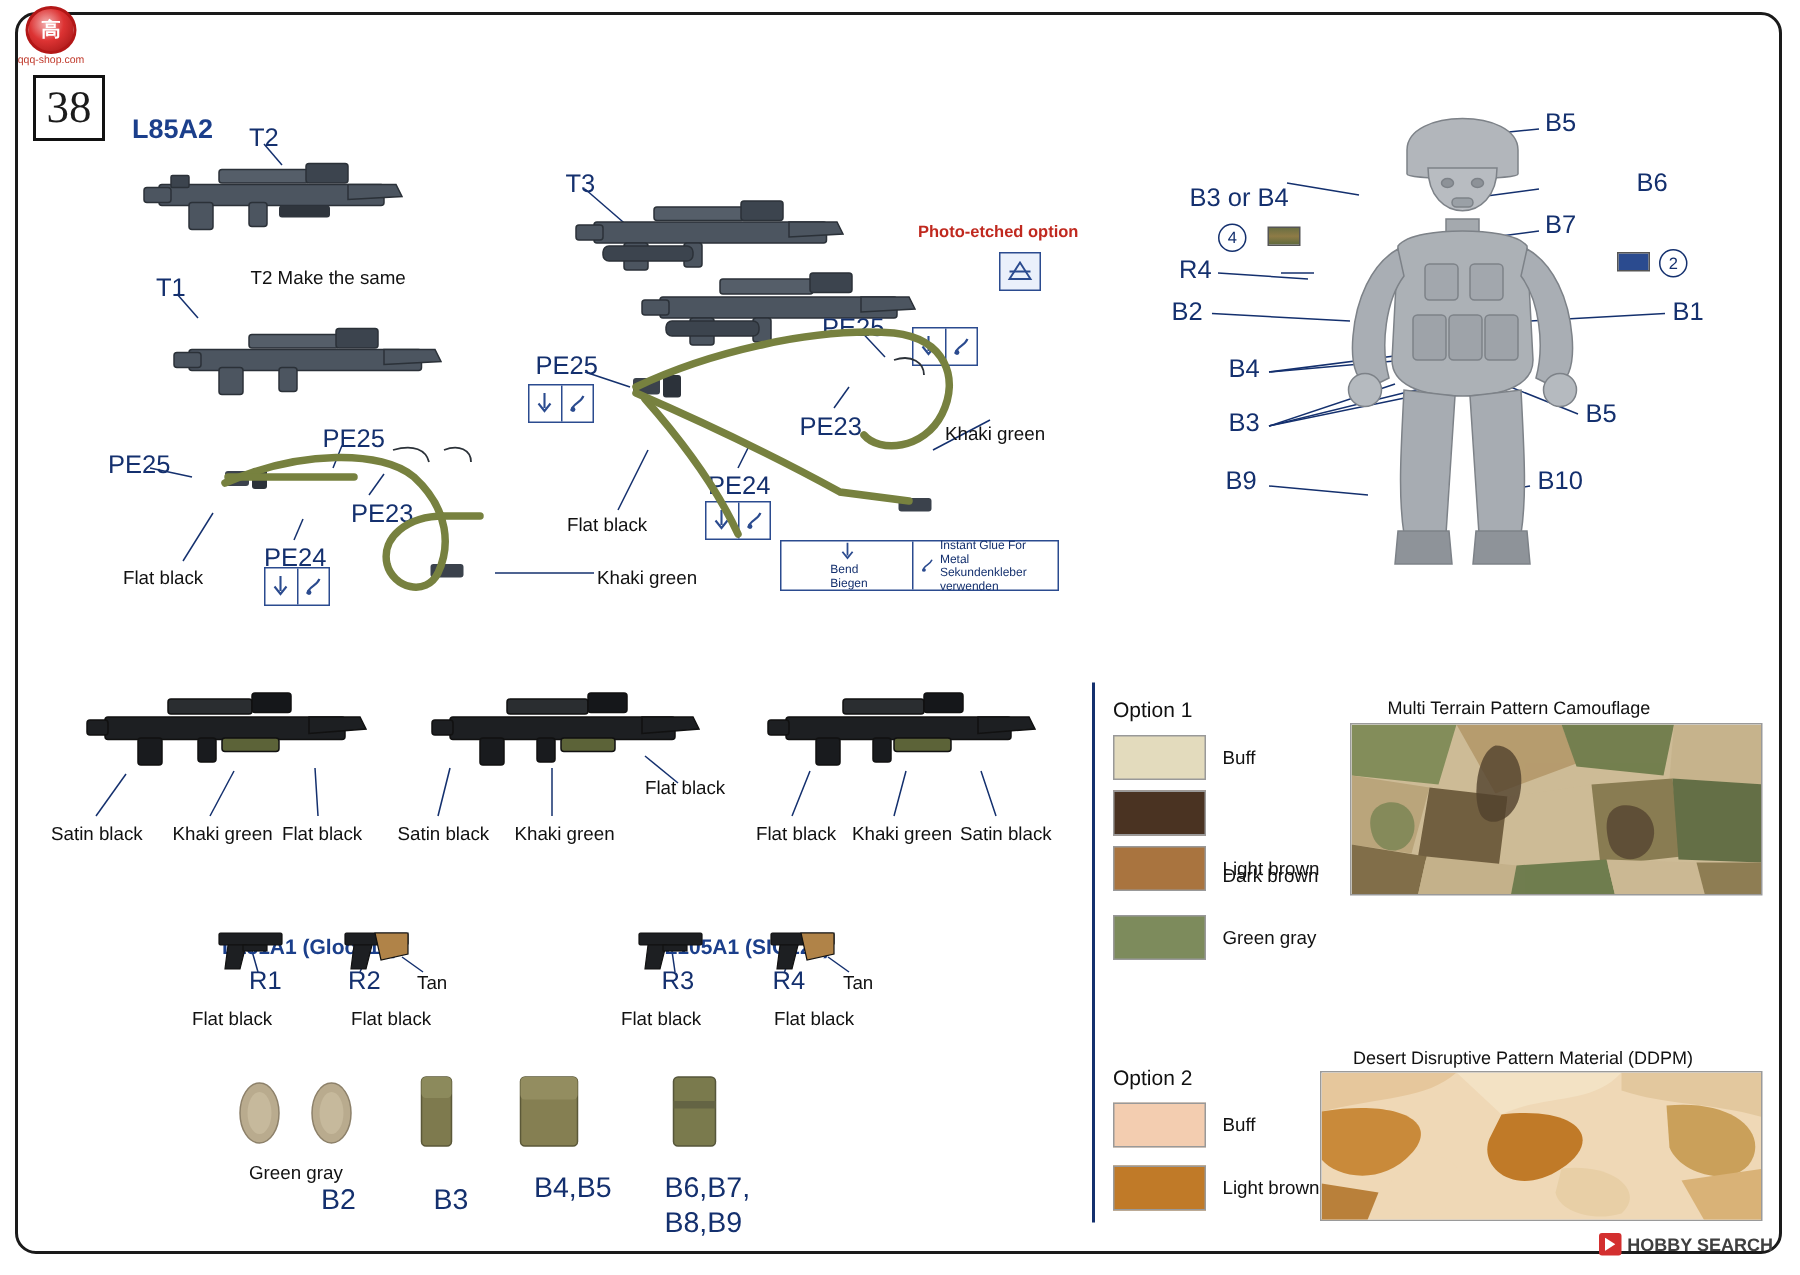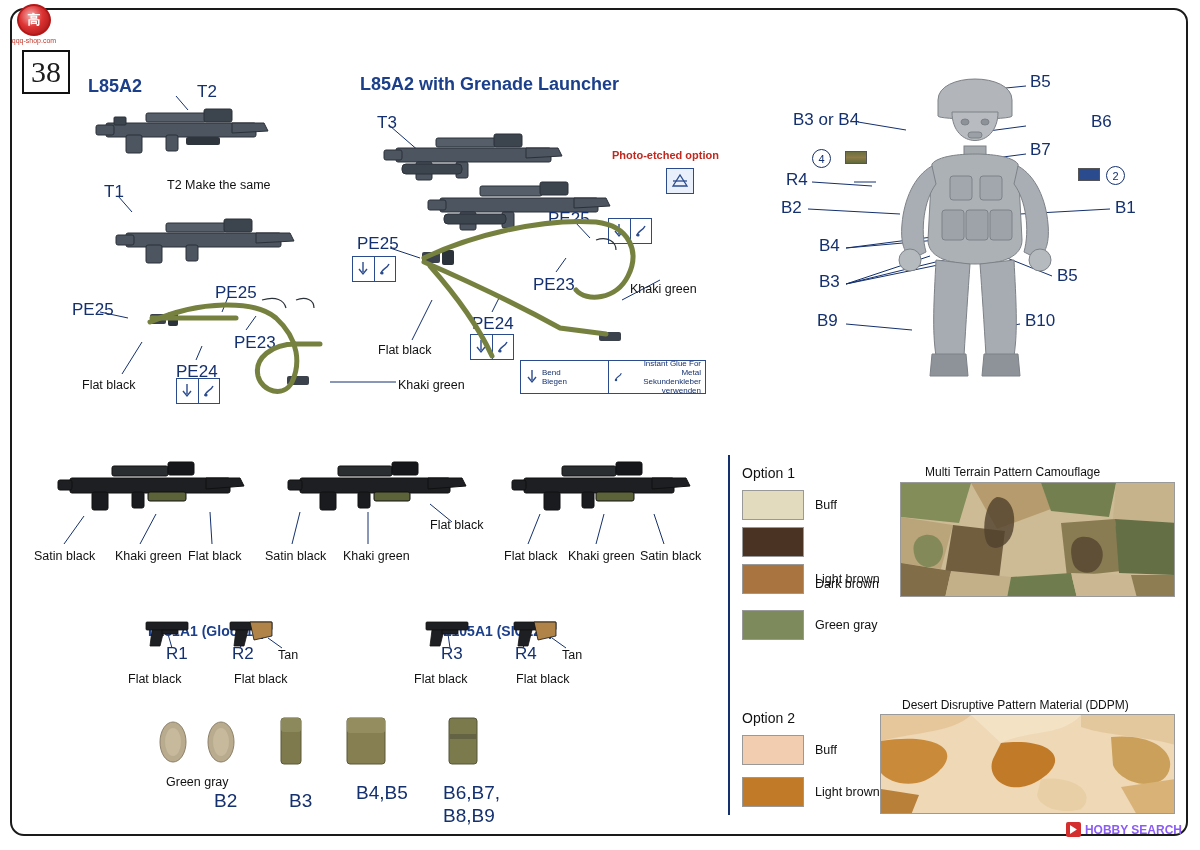--- a/index.html
+++ b/index.html
@@ -82,21 +82,21 @@
 
   
   .small-item{position:absolute;}
   .pagenum{
     position:absolute;left:0;top:818px;width:1200px;text-align:center;
     font-size:19px;color:#111;font-family:"Liberation Serif", serif;
   }
   .hs-logo{position:absolute;right:18px;top:822px;display:flex;align-items:center;gap:4px;}
   .hs-mark{width:15px;height:15px;background:#d32f2f;border-radius:2px;position:relative;}
   .hs-mark:after{content:"";position:absolute;left:4px;top:3px;width:7px;height:9px;background:#fff;clip-path:polygon(0 0,100% 50%,0 100%);}
-  .hs-txt{font-size:12px;font-weight:bold;color:#8b5cf6;}
+  .hs-txt{font-size:12px;font-weight:bold;color:#404040;}
 
   
   .soldier{position:absolute;left:880px;top:60px;width:190px;height:330px;}
   .flagbox{position:absolute;width:22px;height:13px;border:1px solid #555;box-sizing:border-box;}
   .circnum{
     position:absolute;width:17px;height:17px;border:1.5px solid #14306e;border-radius:50%;
     color:#14306e;font-size:11px;display:flex;align-items:center;justify-content:center;
   }
 </style>
 </head>
@@ -107,21 +107,20 @@
   <div class="frame"></div>
 
   <div class="watermark">
     <div class="wm-circ">高</div>
     <div class="wm-txt">qqq-shop.com</div>
   </div>
 
   <div class="step-box">38</div>
 
   <div class="title-l" style="left:88px;top:76px;font-size:18px;">L85A2</div>
-  <div class="title-l" style="left:360px;top:74px;font-size:18px;">L85A2 with Grenade Launcher</div>
   <div class="lbl-red" style="left:612px;top:149px;">Photo-etched option</div>
 
   <svg class="lines">
     <g stroke="#14306e" stroke-width="1" fill="none">
 
       <path d="M176,96 L188,110"></path>
       <path d="M118,196 L132,212"></path>
       <path d="M100,312 L128,318"></path>
       <path d="M228,297 L222,312"></path>
       <path d="M246,330 L256,316"></path>
@@ -337,42 +336,42 @@
       </div>
     <div class="half">
         <svg viewBox="0 0 14 16">
           <path d="M3 13 C3 8 9 8 11 3" stroke="#2b4b8f" fill="none" stroke-width="1.4"></path>
           <circle cx="4" cy="12" r="1.6" fill="#2b4b8f"></circle>
         </svg>
       </div>
   </div>
 
   <div class="legendbox" style="left:520px;top:360px;width:186px;height:34px;">
-    <div class="cell" style="width:88px;">
+    <div class="cell" style="width:88px;flex-direction:column;">
       <svg width="14" height="16" viewBox="0 0 14 16">
           <path d="M7 1 L7 11 M3 8 L7 13 L11 8" stroke="#2b4b8f" fill="none" stroke-width="1.4"></path>
         </svg>
       <div>
         <div class="ltxt">Bend</div>
         <div class="ltxt">Biegen</div>
       </div>
     </div>
-    <div class="cell" style="width:98px;text-align:right;">
+    <div class="cell" style="width:98px;">
       <svg width="14" height="16" viewBox="0 0 14 16">
           <path d="M3 13 C3 8 9 8 11 3" stroke="#2b4b8f" fill="none" stroke-width="1.4"></path>
           <circle cx="4" cy="12" r="1.6" fill="#2b4b8f"></circle>
         </svg>
       <div>
         <div class="ltxt">Instant Glue For Metal</div>
         <div class="ltxt">Sekundenkleber verwenden</div>
       </div>
     </div>
   </div>
 
-  <div class="lbl-big" style="left:166px;top:82px;margin-left:31px;">T2</div>
+  <div class="lbl-big" style="left:166px;top:82px;">T2</div>
   <div class="lbl-big" style="left:104px;top:182px;">T1</div>
   <div class="lbl-blk" style="left:167px;top:178px;">T2 Make the same</div>
   <div class="lbl-big" style="left:72px;top:300px;">PE25</div>
   <div class="lbl-big" style="left:215px;top:283px;">PE25</div>
   <div class="lbl-big" style="left:234px;top:333px;">PE23</div>
   <div class="lbl-big" style="left:176px;top:362px;">PE24</div>
   <div class="lbl-blk" style="left:82px;top:378px;">Flat black</div>
   <div class="lbl-blk" style="left:398px;top:378px;">Khaki green</div>
 
   <div class="lbl-big" style="left:377px;top:113px;">T3</div>
@@ -417,21 +416,21 @@
       </g>
     </svg>
   </div>
 
   <div class="flagbox" style="left:845px;top:151px;background:linear-gradient(180deg,#6b6f42 0%,#8e7b46 50%,#5f6a3c 100%);"></div>
   <div class="circnum" style="left:812px;top:149px;">4</div>
   <div class="flagbox" style="left:1078px;top:168px;background:linear-gradient(180deg,#2b4b8f 0%,#2b4b8f 100%);"></div>
   <div class="circnum" style="left:1106px;top:166px;">2</div>
 
   <div class="lbl-big" style="left:1030px;top:72px;">B5</div>
-  <div class="lbl-big" style="left:793px;top:110px;text-align:right;">B3 or B4</div>
+  <div class="lbl-big" style="left:793px;top:122px;text-align:right;">B3 or B4</div>
   <div class="lbl-big" style="left:1091px;top:112px;">B6</div>
   <div class="lbl-big" style="left:1030px;top:140px;">B7</div>
   <div class="lbl-big" style="left:786px;top:170px;">R4</div>
   <div class="lbl-big" style="left:781px;top:198px;">B2</div>
   <div class="lbl-big" style="left:1115px;top:198px;">B1</div>
   <div class="lbl-big" style="left:819px;top:236px;">B4</div>
   <div class="lbl-big" style="left:1057px;top:266px;">B5</div>
   <div class="lbl-big" style="left:819px;top:272px;">B3</div>
   <div class="lbl-big" style="left:817px;top:311px;">B9</div>
   <div class="lbl-big" style="left:1025px;top:311px;">B10</div>

